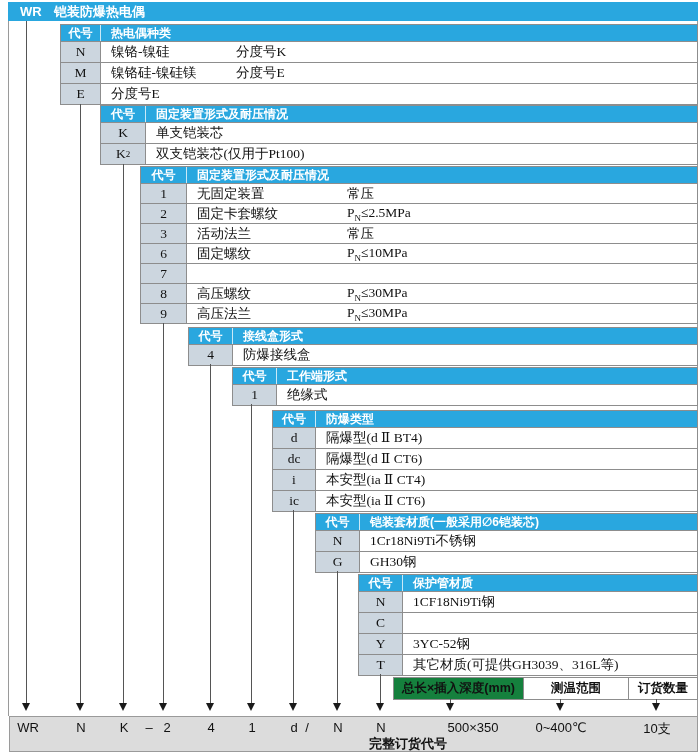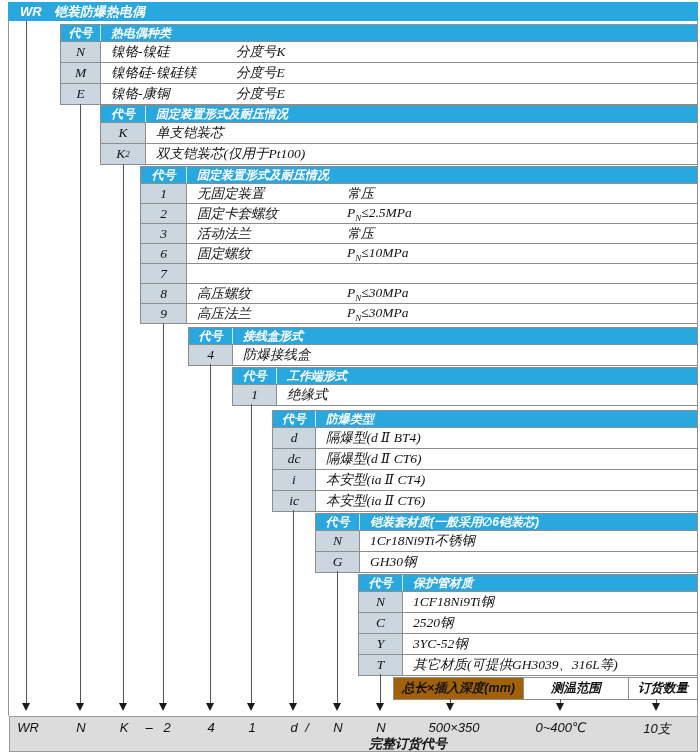--- a/index.html
+++ b/index.html
@@ -1,17 +1,17 @@
 <!DOCTYPE html>
 <html><head>
 <meta charset="utf-8">
 <style>
   html,body{margin:0;padding:0;background:#fff;}
   .canvas{position:relative;width:700px;height:753px;background:#fff;overflow:hidden;
-          font-family:"Liberation Sans","DejaVu Sans",sans-serif;font-style:italic;}
+          font-family:"Liberation Sans","DejaVu Sans",sans-serif;}
   
   .topbar{position:absolute;left:8px;top:2px;width:690px;height:19px;background:#29a7df;
           color:#fff;display:flex;align-items:center;box-sizing:border-box;padding-left:12px;
           font-size:13px;font-weight:bold;}
   .topbar .topcode{width:34px;}
   
   .frameline{position:absolute;width:1px;background:#9a9a9a;}
   
   .section{position:absolute;border:1px solid #8d8d8d;box-sizing:border-box;background:#fff;}
   .hrow{display:flex;background:#29a7df;color:#fff;font-weight:bold;font-size:12px;
@@ -28,21 +28,21 @@
   .w125{min-width:125px;}
   .w150{min-width:150px;}
   sub{font-size:9px;}
   
   .vline{position:absolute;width:1px;background:#555;}
   .ah{position:absolute;width:0;height:0;border-left:4px solid transparent;
       border-right:4px solid transparent;border-top:8px solid #1a1a1a;margin-left:-4px;}
   
   .specbox{position:absolute;top:677px;height:23px;border:1px solid #8d8d8d;box-sizing:border-box;
            display:flex;align-items:center;justify-content:center;font-size:12.5px;font-weight:bold;color:#111;background:#fff;}
-  .specbox.shade{background:#a16207;}
+  .specbox.shade{background:#15803d;}
   
   .orderbar{position:absolute;left:9px;top:716px;width:689px;height:36px;background:#dcdcdc;
             border:1px solid #9a9a9a;box-sizing:border-box;}
   .ocode{position:absolute;top:3px;transform:translateX(-50%);font-size:13px;color:#111;white-space:nowrap;}
   .ocaption{position:absolute;top:18px;left:359px;font-size:13px;font-weight:bold;color:#111;white-space:nowrap;}
 </style>
 </head>
 <body>
 
 <div class="canvas">
@@ -70,21 +70,20 @@
     <div class="rrow" style="height:21px;">
       <div class="rcode" style="width:40px;">M</div>
       <div class="rdesc">
           <span class="nm w125">镍铬硅-镍硅镁</span>
           <span>分度号E</span>
         </div>
     </div>
     <div class="rrow" style="height:21px;">
       <div class="rcode" style="width:40px;">E</div>
       <div class="rdesc">
-          <span class="nm w125">镍铬-康铜</span>
           <span>分度号E</span>
         </div>
     </div>
   </div>
 
   <div class="section" style="left:100px;top:105px;width:598px;">
     <div class="hrow" style="height:16px;">
       <div class="hcode" style="width:45px;">代号</div>
       <div class="htitle">固定装置形式及耐压情况</div>
     </div>
@@ -239,23 +238,20 @@
       <div class="htitle">保护管材质</div>
     </div>
     <div class="rrow" style="height:21px;">
       <div class="rcode" style="width:44px;">N</div>
       <div class="rdesc">
           <span>1CF18Ni9Ti钢</span>
         </div>
     </div>
     <div class="rrow" style="height:21px;">
       <div class="rcode" style="width:44px;">C</div>
-      <div class="rdesc">
-          <span>2520钢</span>
-        </div>
     </div>
     <div class="rrow" style="height:21px;">
       <div class="rcode" style="width:44px;">Y</div>
       <div class="rdesc">
           <span>3YC-52钢</span>
         </div>
     </div>
     <div class="rrow" style="height:21px;">
       <div class="rcode" style="width:44px;">T</div>
       <div class="rdesc">
@@ -305,19 +301,19 @@
     <span class="ocode" style="left:71px;">N</span>
     <span class="ocode" style="left:114px;">K</span>
     <span class="ocode" style="left:139px;">–</span>
     <span class="ocode" style="left:157px;">2</span>
     <span class="ocode" style="left:201px;">4</span>
     <span class="ocode" style="left:242px;">1</span>
     <span class="ocode" style="left:284px;">d</span>
     <span class="ocode" style="left:297px;">/</span>
     <span class="ocode" style="left:328px;">N</span>
     <span class="ocode" style="left:371px;">N</span>
-    <span class="ocode" style="left:444px;">500×350</span>
+    <span class="ocode" style="left:463px;">500×350</span>
     <span class="ocode" style="left:551px;">0~400℃</span>
     <span class="ocode" style="left:647px;">10支</span>
     <span class="ocaption">完整订货代号</span>
   </div>
 
 </div>
 
 </body></html>

